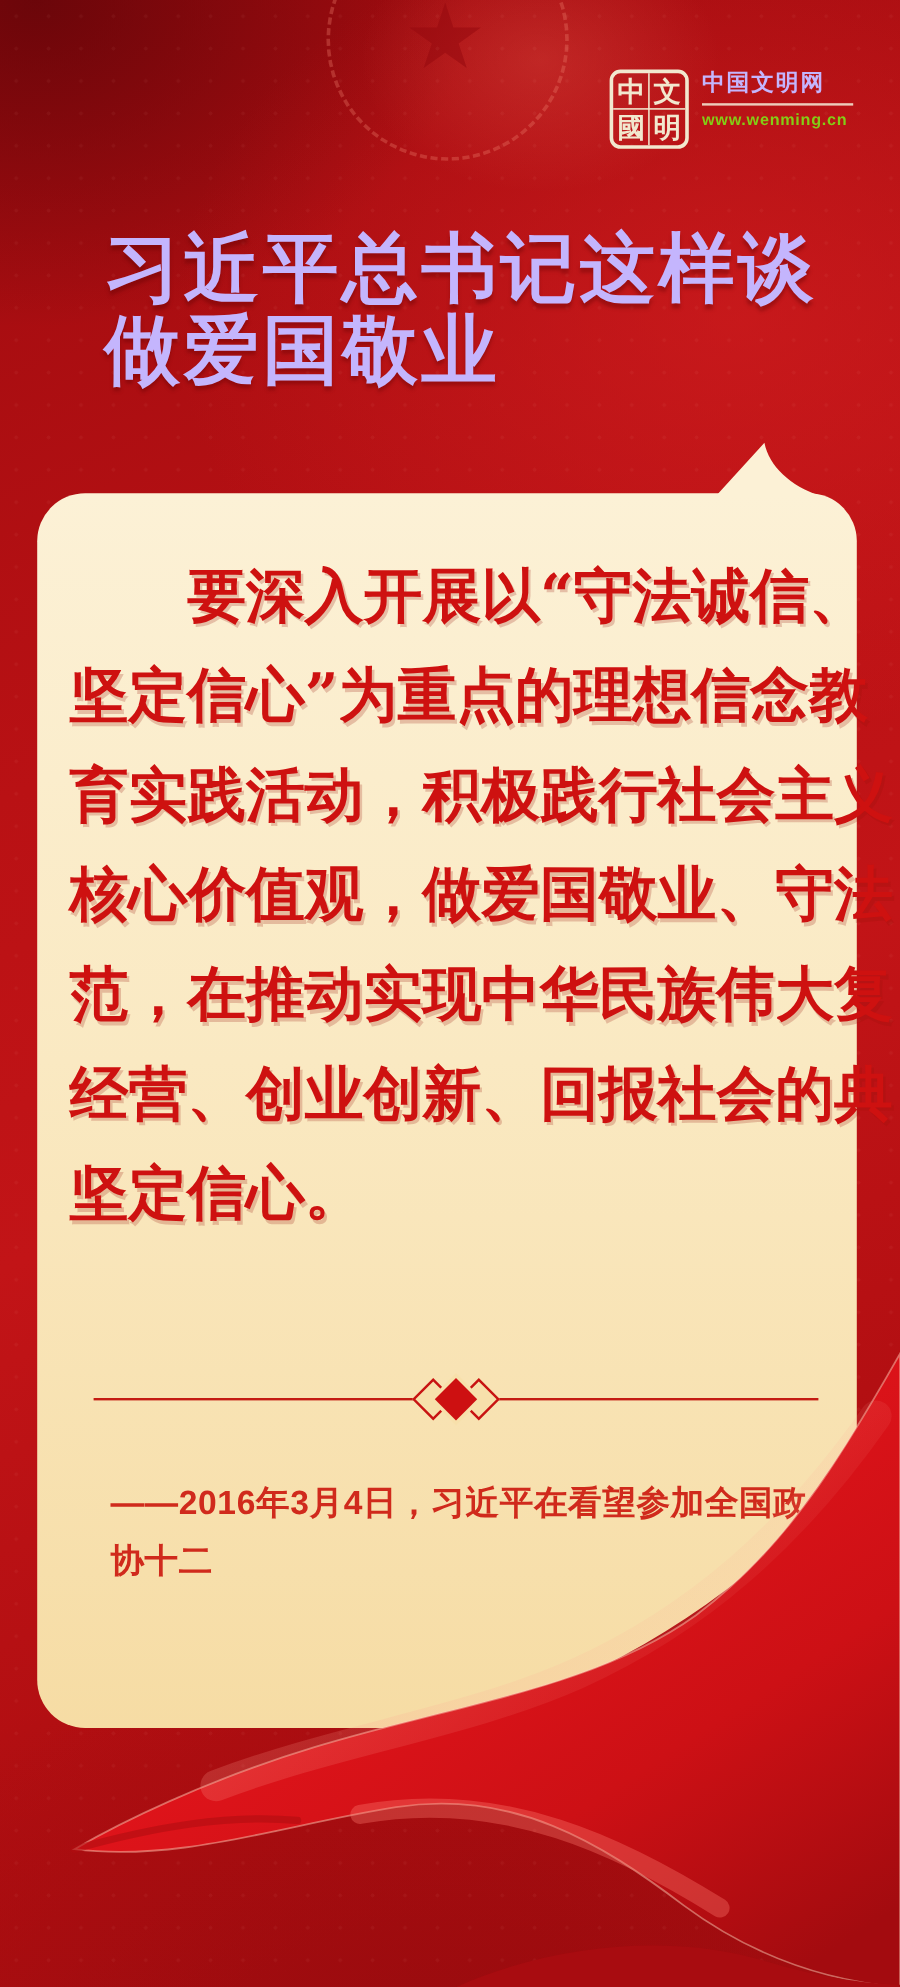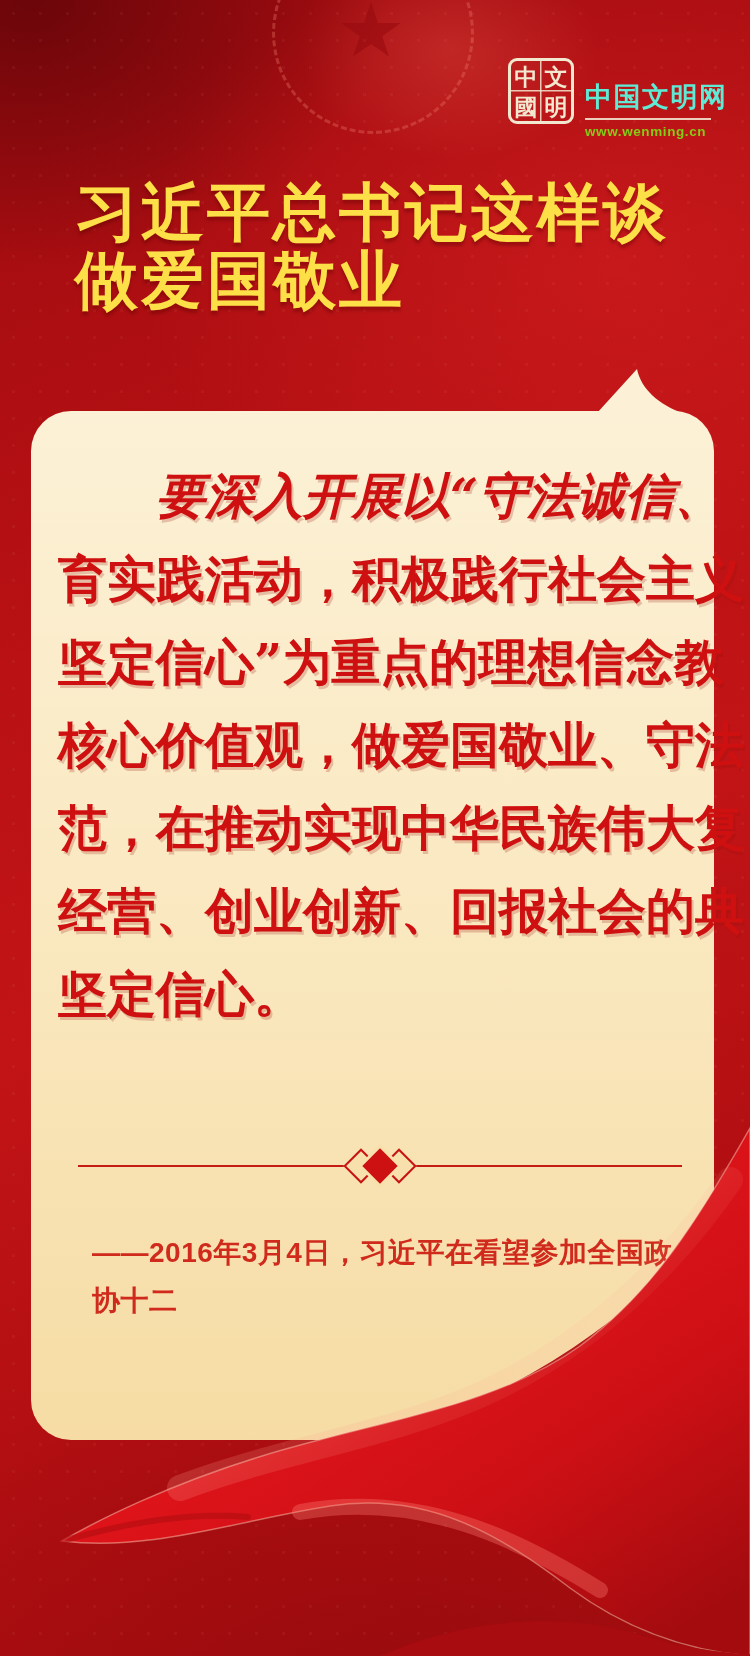--- a/index.html
+++ b/index.html
@@ -45,48 +45,48 @@
     display:grid;grid-template-columns:1fr 1fr;grid-template-rows:1fr 1fr;
     color:#f2e8cf;font-family:"DejaVu Serif","Liberation Serif",serif;
     font-weight:700;font-size:23px;line-height:1;
     background:
       linear-gradient(rgba(242,232,207,.85),rgba(242,232,207,.85)) 50% 0/1.5px 100% no-repeat,
       linear-gradient(rgba(242,232,207,.85),rgba(242,232,207,.85)) 0 50%/100% 1.5px no-repeat;
   }
   .seal span{display:flex;align-items:center;justify-content:center;}
   .logo-text{margin-left:11px;padding-top:2px;}
   .site-name{
-    color:#5eead4;font-size:27px;font-weight:700;letter-spacing:1.5px;line-height:1;margin-top:24px;
+    color:#c4b5fd;font-size:19px;font-weight:700;letter-spacing:1.5px;line-height:1;
   }
   .logo-rule{width:126px;height:1.5px;background:rgba(246,238,217,.85);margin:7px 0 5px 0;}
   .site-url{color:#84cc16;font-size:13.5px;font-weight:700;letter-spacing:.6px;line-height:1;}
 
   
-  .title{position:absolute;left:75px;top:178px;margin:0;
-    color:#fde047;font-weight:900;font-size:63px;line-height:68px;letter-spacing:3px;
+  .title{position:absolute;left:75px;top:178px;margin:12px;
+    color:#c4b5fd;font-weight:900;font-size:63px;line-height:68px;letter-spacing:3px;
     text-shadow:0 4px 3px rgba(92,2,4,.35);
     font-family:"Liberation Sans","DejaVu Sans",sans-serif;
   }
   .title span{display:block;}
 
   
   .bubble{
     position:absolute;left:31px;top:411px;width:683px;height:1029px;border-radius:40px;
     background:linear-gradient(180deg,#fcf1d6 0%,#fae9c2 46%,#f6dca4 100%);
   }
   .bubble-tail{position:absolute;left:530px;top:-44px;width:130px;height:46px;}
 
   .quote{
     position:absolute;left:27px;top:44px;width:636px;
     color:#ce1110;font-family:"DejaVu Serif","Liberation Serif",serif;font-weight:700;
     font-size:49px;line-height:83px;
     text-shadow:2px 3px 0 rgba(150,18,10,.22);
     white-space:nowrap;
   }
-  .quote .indent{text-indent:2em;font-style:italic;}
+  .quote .indent{text-indent:2em;}
 
   .divider{position:absolute;left:47px;top:754px;width:604px;height:2px;background:#c41b13;}
   .divider .dia{position:absolute;top:50%;}
   .dia-outline{
     width:21px;height:21px;border:2px solid #c81312;background:#f7e0ab;
     transform:translate(-50%,-50%) rotate(45deg);
   }
   .dia-left{left:calc(50% - 19px);}
   .dia-right{left:calc(50% + 19px);}
   .dia-fill{
@@ -135,22 +135,22 @@
     <span>做爱国敬业</span>
   </h1>
 
   <section class="bubble">
     <svg class="bubble-tail" viewBox="0 0 130 46" aria-hidden="true">
       <path d="M36,46 L76,2 C80,22 98,38 122,46 Z" fill="#fcf1d6"></path>
     </svg>
 
     <div class="quote">
       <div class="indent">要深入开展以“守法诚信、</div>
+      <div>坚定信心”为重点的理想信念教</div>
       <div>育实践活动，积极践行社会主义</div>
-      <div>坚定信心”为重点的理想信念教</div>
       <div>核心价值观，做爱国敬业、守法</div>
       <div>范，在推动实现中华民族伟大复</div>
       <div>经营、创业创新、回报社会的典</div>
       <div>坚定信心。</div>
     </div>
 
     <div class="divider">
       <span class="dia dia-outline dia-left"></span>
       <span class="dia dia-outline dia-right"></span>
       <span class="dia dia-fill"></span>

